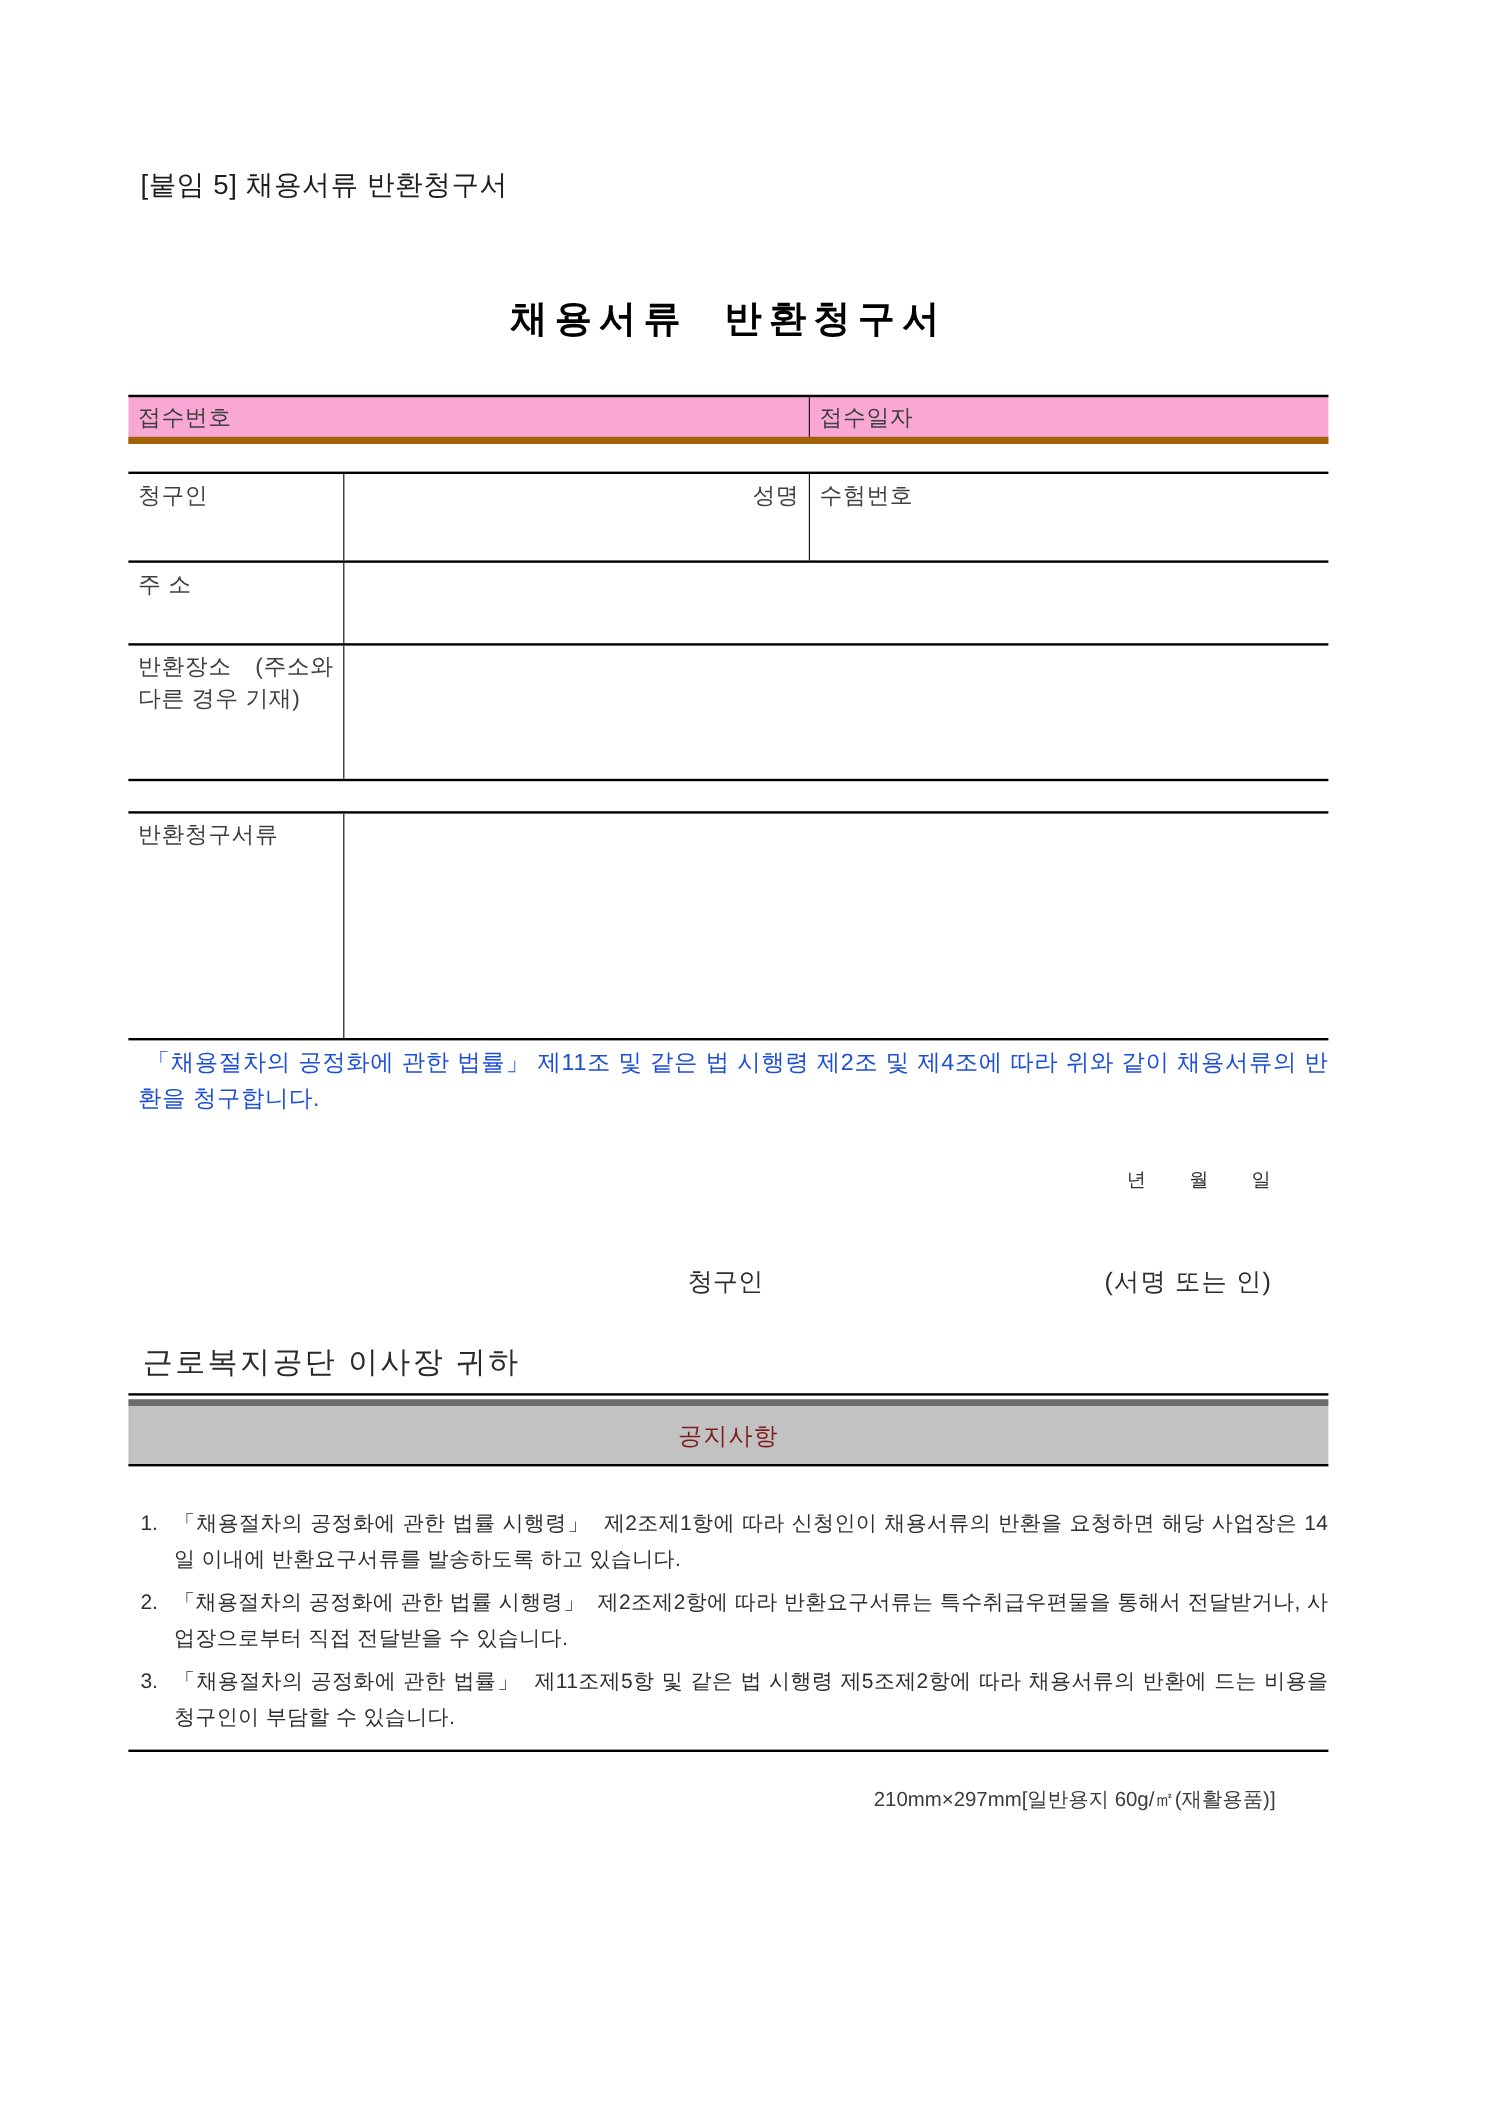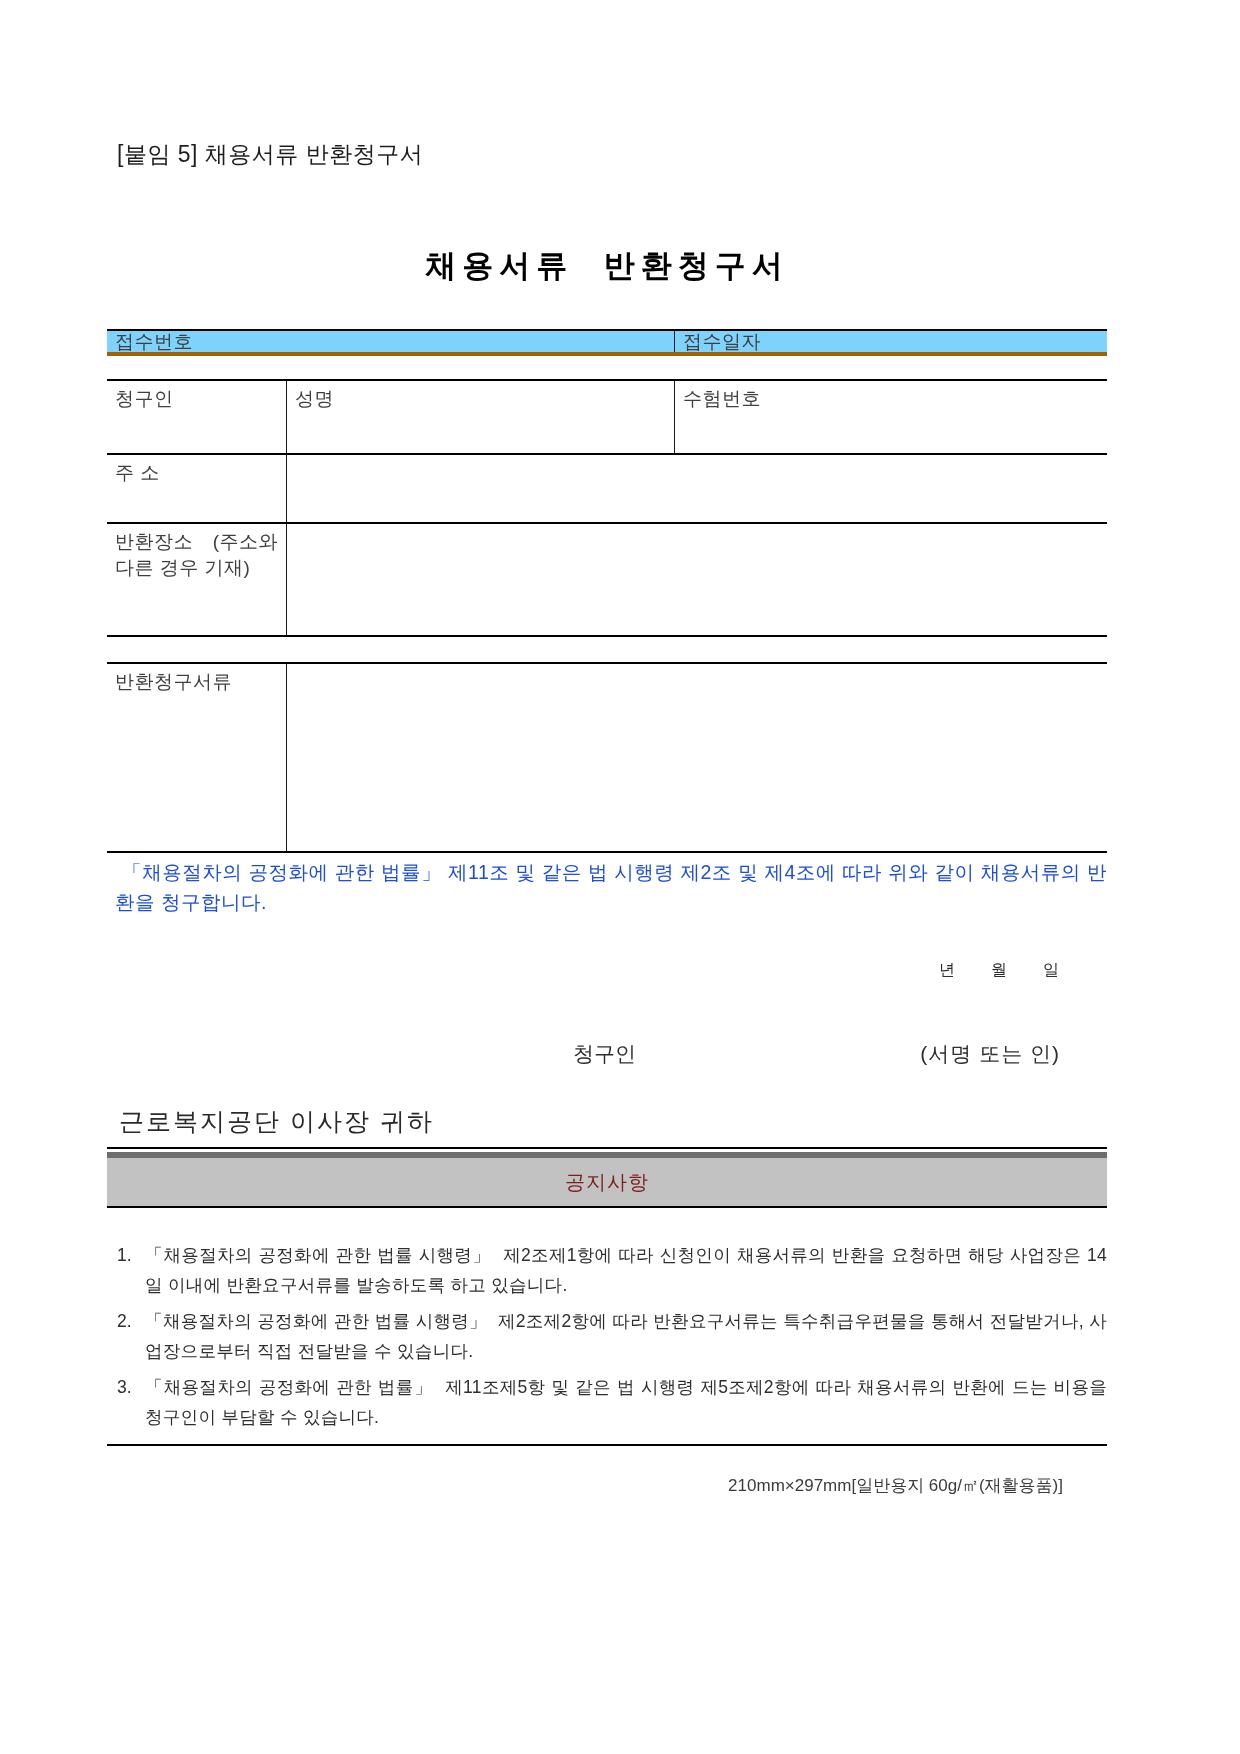--- a/index.html
+++ b/index.html
@@ -26,34 +26,34 @@
     font-size: 31px; line-height: 42px;
     font-weight: 900; color: #000;
     letter-spacing: 6px; word-spacing: 16px;
   }
   
   .sec { width: 1000px; }
   .cell-label {
     font-size: 19px; color: #3f3f3f; letter-spacing: 0.5px;
   }
   .sec-a {
-    margin-top: 42px; height: 27px;
-    border-top: 2px solid #000; border-bottom: 4px solid #a16207;
-    background: #7dd3fc;
+    margin-top: 42px; height: 41px;
+    border-top: 2px solid #000; border-bottom: 6px solid #a16207;
+    background: #f9a8d4;
     display: flex;
   }
   .sec-a .ca1 { width: 568px; border-right: 1px solid #1a1a1a; display: flex; align-items: center; padding: 0 8px; }
   .sec-a .ca2 { width: 432px; display: flex; align-items: center; padding: 0 8px; }
   .sec-b { margin-top: 23px; border-top: 2px solid #000; }
   .row { display: flex; }
   .row-claimant { height: 74px; border-bottom: 2px solid #000; }
   .row-address  { height: 69px; border-bottom: 2px solid #000; }
   .row-place    { height: 113px; border-bottom: 2px solid #000; }
   .c1 { width: 180px; border-right: 1px solid #1a1a1a; padding: 5px 8px; }
-  .c2 { width: 388px; border-right: 1px solid #1a1a1a; padding: 5px 8px; }
+  .c2 { width: 388px; border-right: 1px solid #1a1a1a; padding: 5px 8px; text-align: right; }
   .c3 { width: 432px; padding: 5px 8px; }
   .cwide { width: 820px; padding: 5px 8px; }
   .c1 .cell-label { display: block; text-align: justify; }
   .sec-c {
     margin-top: 25px; height: 191px;
     border-top: 2px solid #000; border-bottom: 2px solid #000;
     display: flex;
   }
   
   .declaration {

